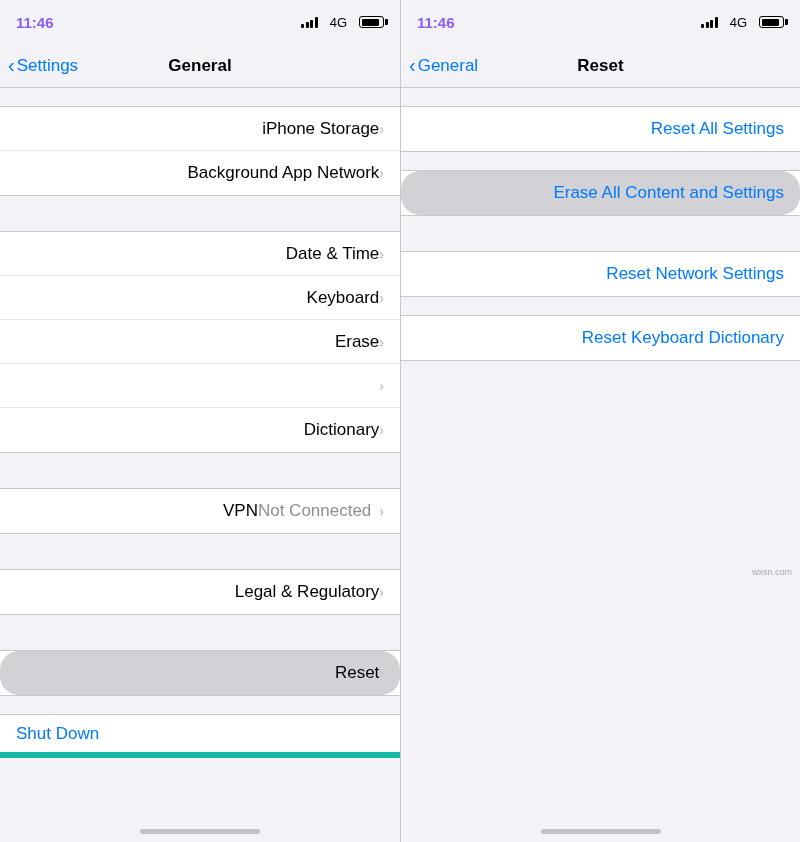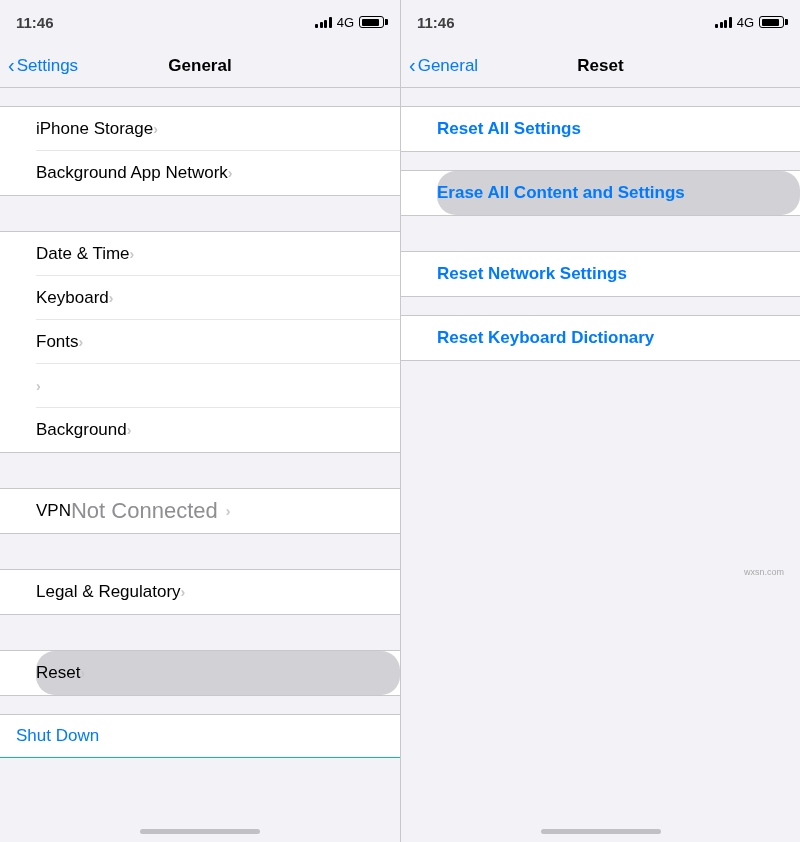--- a/index.html
+++ b/index.html
@@ -28,26 +28,26 @@
       display: flex;
       align-items: center;
       justify-content: space-between;
       padding: 0 16px;
       background: #f2f2f7;
       flex-shrink: 0;
     }
     .status-time {
       font-size: 15px;
       font-weight: 600;
-      color: #404040;
+      color: #8b5cf6;
     }
     .status-icons {
       display: flex;
       align-items: center;
-      gap: 5px;
+      gap: 12px;
       font-size: 12px;
       color: #000;
     }
     .signal-bars {
       display: flex;
       align-items: flex-end;
       gap: 1.5px;
       height: 11px;
     }
     .signal-bars span {
@@ -134,37 +134,36 @@
 
     
     .list-group {
       background: #fff;
       border-top: 1px solid #c8c8cc;
       border-bottom: 1px solid #c8c8cc;
     }
     .list-item {
       display: flex;
       align-items: center;
-      justify-content: flex-start;
-      padding: 0 0;
+      justify-content: flex-end;
+      padding: 0 16px;
       height: 44px;
       background: #fff;
       border-bottom: 1px solid #e5e5ea;
       position: relative;
-      margin-left: 36px;
     }
     .list-item:last-child {
       border-bottom: none;
     }
     .list-item-label {
       font-size: 17px;
       color: #000;
     }
     .list-item-value {
-      font-size: 22px;
+      font-size: 17px;
       color: #8e8e93;
       margin-right: 4px;
     }
     .chevron-right {
       color: #c7c7cc;
       font-size: 14px;
       font-weight: 600;
     }
     .list-item-right {
       display: flex;
@@ -174,32 +173,31 @@
 
     
     .list-item.highlighted {
       background: #d1d1d6;
       border-radius: 19px;
     }
 
     
     .list-item.blue-link .list-item-label {
       color: #007aff;
-      font-weight: bold;
     }
 
     
     .shutdown-item {
       display: flex;
       align-items: center;
       padding: 0 16px;
       height: 44px;
       background: #fff;
       border-top: 1px solid #c8c8cc;
-      border-bottom: 1px solid #14b8a6;
+      border-bottom: 6px solid #14b8a6;
     }
     .shutdown-label {
       font-size: 17px;
       color: #007aff;
     }
 
     
     .home-indicator {
       height: 34px;
       display: flex;
@@ -269,28 +267,28 @@
     <div class="list-group">
       <div class="list-item">
         <span class="list-item-label">Date &amp; Time</span>
         <span class="chevron-right">›</span>
       </div>
       <div class="list-item">
         <span class="list-item-label">Keyboard</span>
         <span class="chevron-right">›</span>
       </div>
       <div class="list-item">
-        <span class="list-item-label">Fonts</span>
-        <span class="chevron-right">›</span>
-      </div>
-      <div class="list-item">
-        <span class="chevron-right">›</span>
-      </div>
-      <div class="list-item">
-        <span class="list-item-label">Background</span>
+        <span class="list-item-label">Erase</span>
+        <span class="chevron-right">›</span>
+      </div>
+      <div class="list-item">
+        <span class="chevron-right">›</span>
+      </div>
+      <div class="list-item">
+        <span class="list-item-label">Dictionary</span>
         <span class="chevron-right">›</span>
       </div>
     </div>
 
     <div class="section-gap"></div>
 
     <div class="list-group">
       <div class="list-item">
         <span class="list-item-label">VPN</span>
         <div class="list-item-right">
@@ -386,21 +384,21 @@
     <div class="section-gap-sm"></div>
 
     <div class="list-group">
       <div class="list-item blue-link">
         <span class="list-item-label">Reset Keyboard Dictionary</span>
       </div>
     </div>
 
     <div style="flex:1; min-height: 200px;"></div>
 
-    <div style="height: 20px; text-align: right; padding-right: 16px;">
+    <div style="height: 20px; text-align: right; padding-right: 8px;">
       <span style="font-size: 9px; color: #aaa;">wxsn.com</span>
     </div>
   </div>
 
   <div class="home-indicator">
     <div class="home-bar"></div>
   </div>
 </div>
 
 </body></html>

